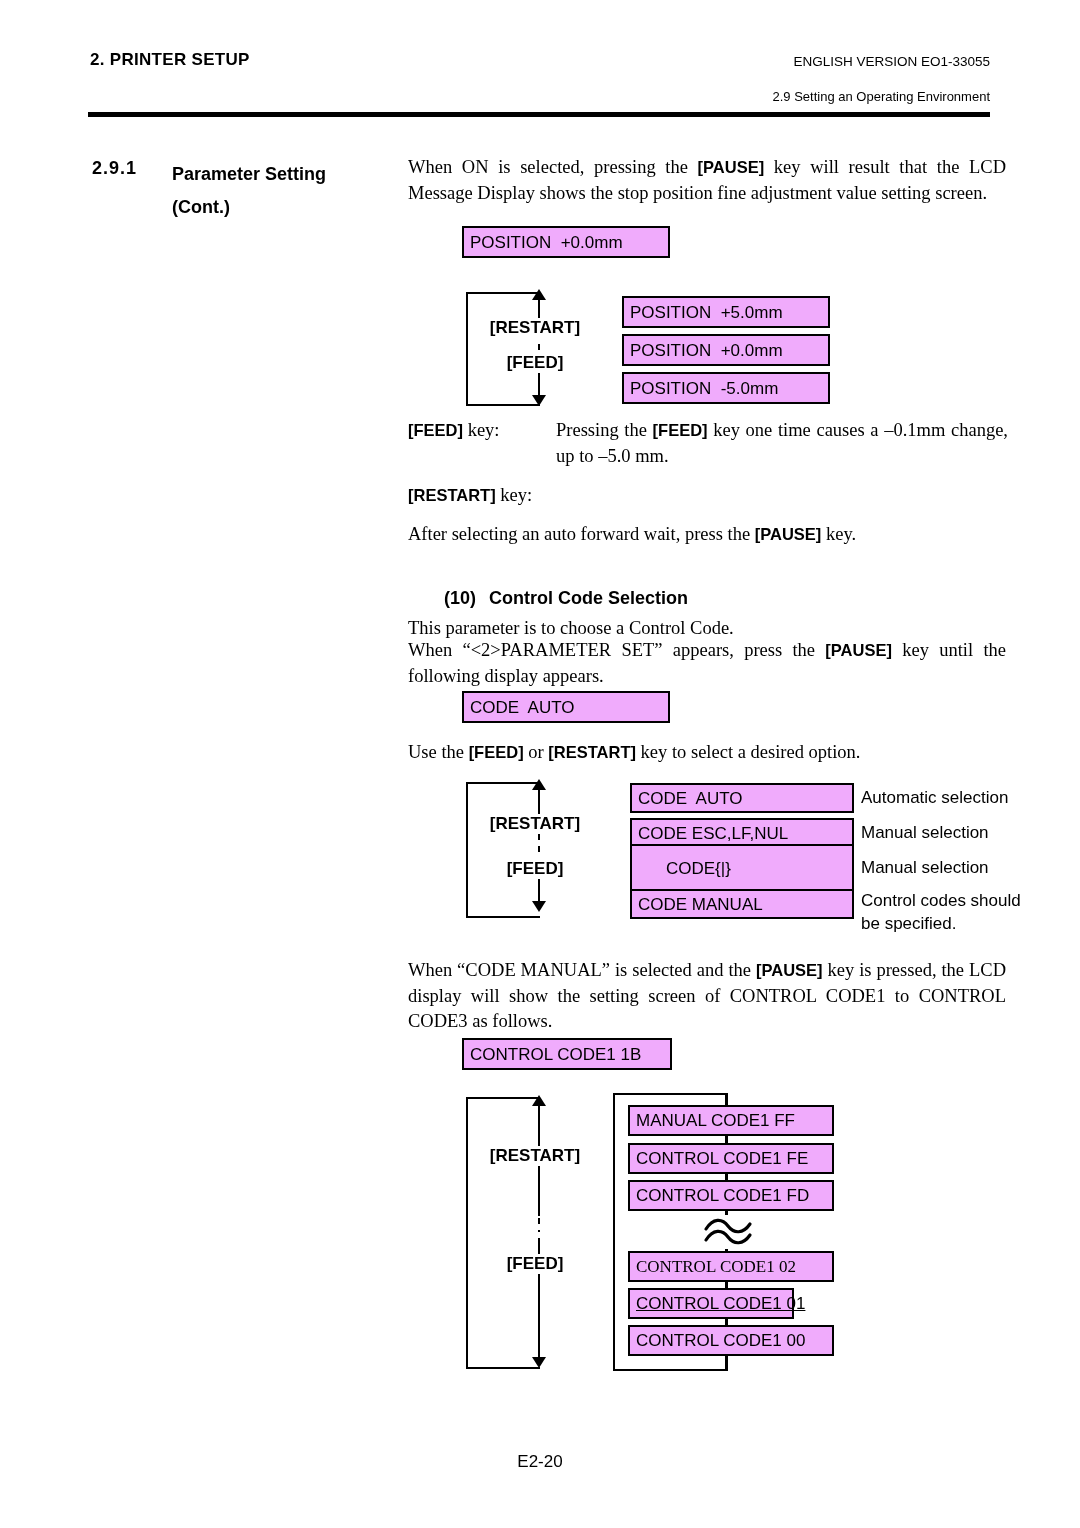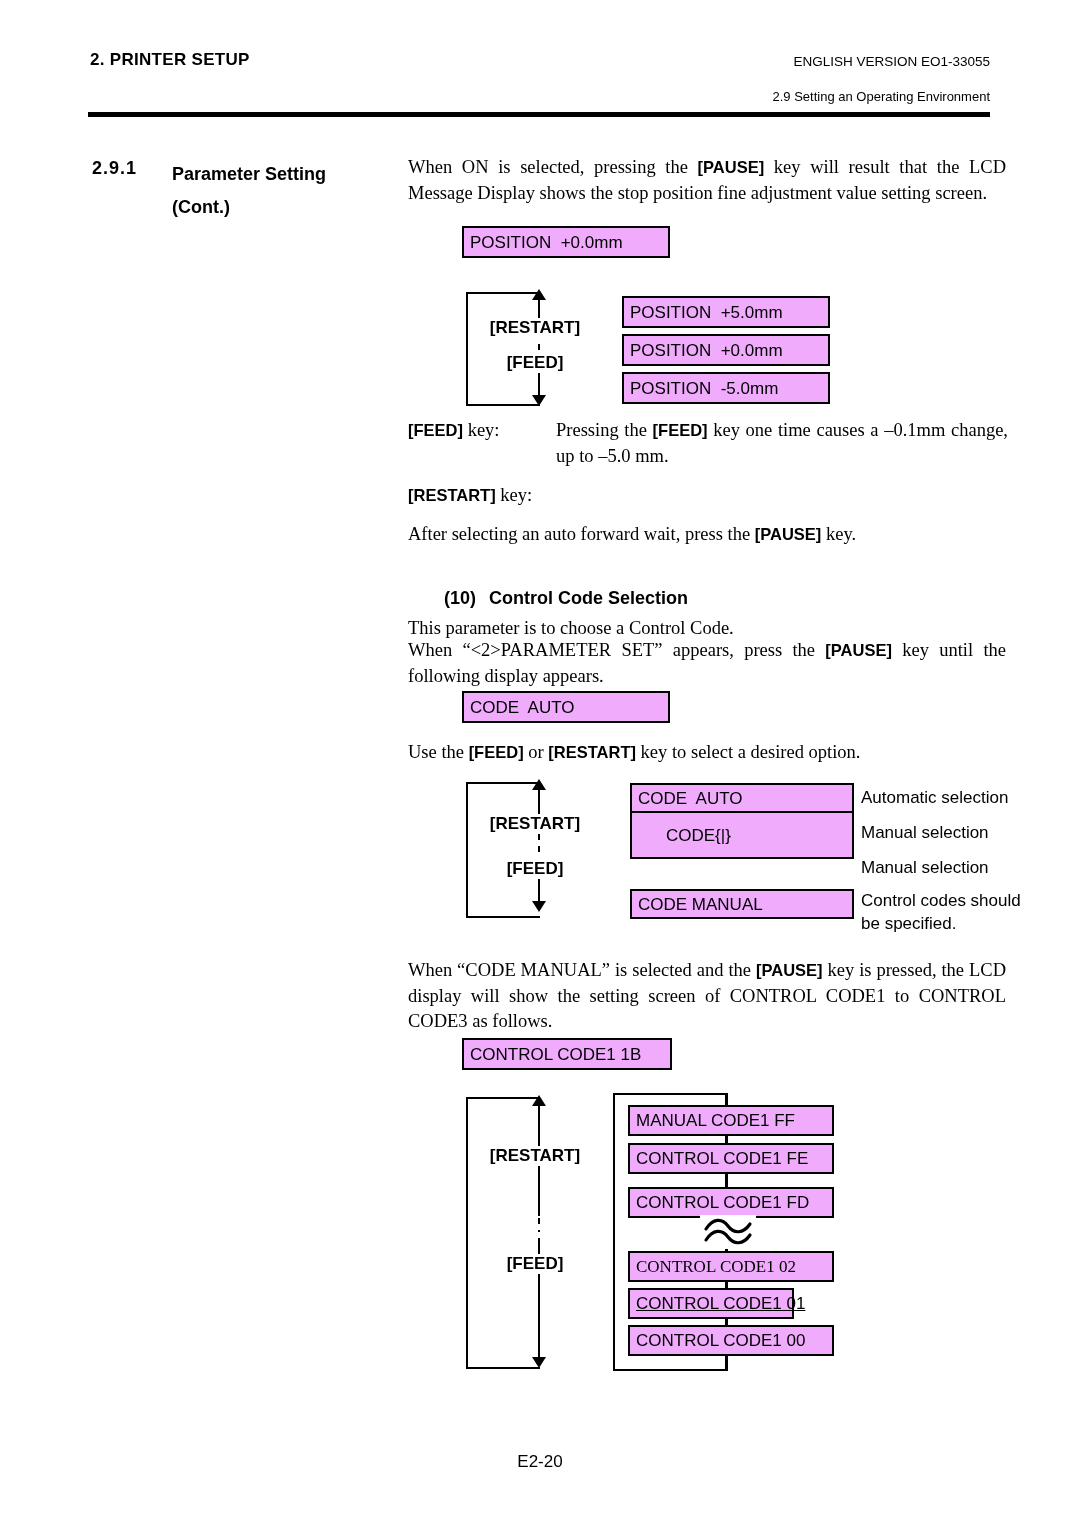--- a/index.html
+++ b/index.html
@@ -266,21 +266,21 @@
     <div class="arrow-up" style="left:532px; top:779px;"></div>
     <div class="dashline" style="left:538px; top:834px; height:20px;"></div>
     <div class="vline" style="left:538px; top:866px; height:36px;"></div>
     <div class="arrow-dn" style="left:532px; top:901px;"></div>
 
     <div class="loop-lbl" style="left:470px; top:814px; width:124px;">[RESTART]</div>
     <div class="loop-lbl" style="left:478px; top:859px; width:108px;">[FEED]</div>
 
     <div class="lcd" style="left:630px; top:783px; width:224px; height:30px;">CODE  AUTO</div>
     <div class="lcd" style="left:630px; top:818px; width:224px; height:30px;">CODE ESC,LF,NUL</div>
-    <div class="lcd" style="left:630px; top:811px; width:224px; height:48px;padding-left:34px;">CODE{|}</div>
+    <div class="lcd" style="left:630px; top:844px; width:224px; height:48px;padding-left:34px;">CODE{|}</div>
     <div class="lcd" style="left:630px; top:889px; width:224px; height:30px;">CODE MANUAL</div>
 
     <div class="sidenote" style="left:861px; top:786px;">Automatic selection</div>
     <div class="sidenote" style="left:861px; top:821px;">Manual selection</div>
     <div class="sidenote" style="left:861px; top:856px;">Manual selection</div>
     <div class="sidenote" style="left:861px; top:889px;">Control codes should
 be specified.</div>
   </div>
 
   <div class="body-col para" style="top:958px;">
@@ -300,21 +300,21 @@
 
     <div class="loop-lbl" style="left:470px; top:1146px; width:124px;">[RESTART]</div>
     <div class="loop-lbl" style="left:478px; top:1254px; width:108px;">[FEED]</div>
 
     <div class="wraprect" style="left:613px; top:1093px; width:114px; height:278px;"></div>
 
     <div class="vline" style="left:726px; top:1093px; height:278px;"></div>
 
     <div class="lcd" style="left:628px; top:1105px; width:206px; height:31px;">MANUAL CODE1 FF</div>
     <div class="lcd" style="left:628px; top:1143px; width:206px; height:31px;">CONTROL CODE1 FE</div>
-    <div class="lcd" style="left:628px; top:1180px; width:206px; height:31px;margin-top:7px;">CONTROL CODE1 FD</div>
+    <div class="lcd" style="left:628px; top:1180px; width:206px; height:31px;">CONTROL CODE1 FD</div>
 
     <div class="squiggle" style="left:700px; top:1215px; width:56px; height:34px;"></div>
     <svg style="position:absolute; left:700px; top:1216px;" width="56" height="34" viewBox="0 0 56 34">
       <path d="M6 13 C 13 2, 22 2, 28 10 C 34 18, 43 18, 50 8" fill="none" stroke="#000" stroke-width="3.2" stroke-linecap="round"></path>
       <path d="M6 24 C 13 13, 22 13, 28 21 C 34 29, 43 29, 50 19" fill="none" stroke="#000" stroke-width="3.2" stroke-linecap="round"></path>
     </svg>
 
     <div class="lcd" style="left:628px; top:1251px; width:206px; height:31px;font-family:Liberation Serif, serif;">CONTROL CODE1 02</div>
     <div class="lcd" style="left:628px; top:1288px; width:166px; height:31px;text-decoration:underline;">CONTROL CODE1 01</div>
     <div class="lcd" style="left:628px; top:1325px; width:206px; height:31px;">CONTROL CODE1 00</div>

